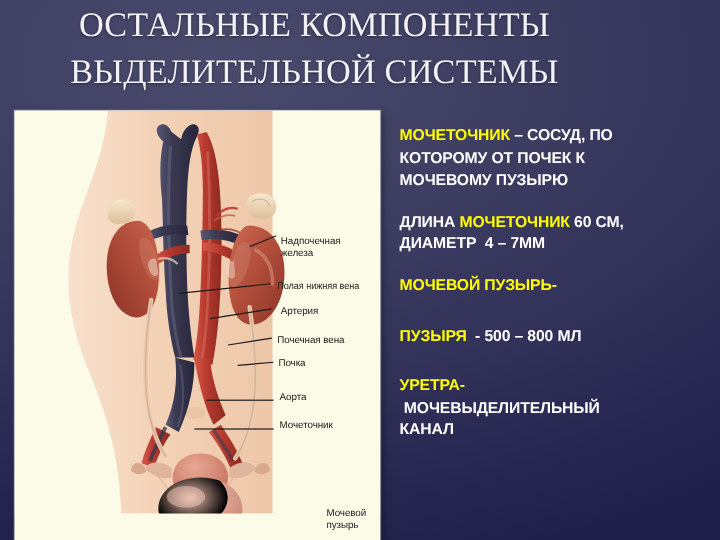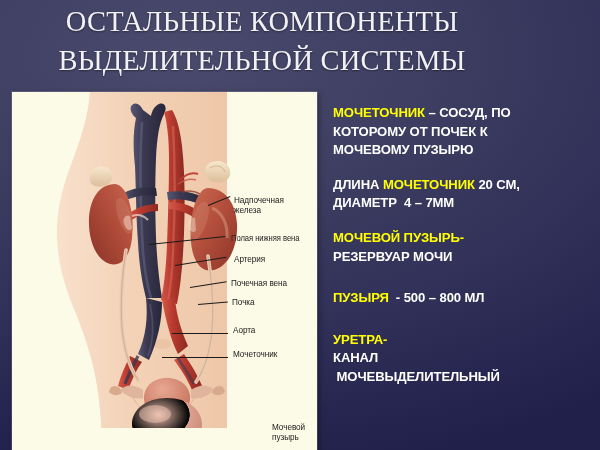--- a/index.html
+++ b/index.html
@@ -234,33 +234,32 @@
   </div>
 
   <div id="rtext">
       <div class="para">
         <span class="ln"><span class="hl">МОЧЕТОЧНИК</span><span> – СОСУД, ПО</span></span>
         <span class="ln"><span>КОТОРОМУ ОТ ПОЧЕК К</span></span>
         <span class="ln"><span>МОЧЕВОМУ ПУЗЫРЮ</span></span>
       </div>
       <div class="gap"></div>
       <div class="para">
-        <span class="ln"><span>ДЛИНА </span><span class="hl">МОЧЕТОЧНИК</span><span> 20 СМ,</span></span>
+        <span class="ln"><span>ДЛИНА </span><span class="hl">МОЧЕТОЧНИК</span><span> 60 СМ,</span></span>
         <span class="ln"><span>ДИАМЕТР  4 – 7ММ</span></span>
       </div>
       <div class="gap"></div>
       <div class="para">
         <span class="ln"><span class="hl">МОЧЕВОЙ ПУЗЫРЬ-</span></span>
-        <span class="ln"><span>РЕЗЕРВУАР МОЧИ</span></span>
       </div>
       <div class="gap-lg"></div>
       <div class="para">
         <span class="ln"><span class="hl">ПУЗЫРЯ</span><span>  - 500 – 800 МЛ</span></span>
       </div>
       <div class="gap-lg"></div>
       <div class="para">
         <span class="ln"><span class="hl">УРЕТРА-</span></span>
+        <span class="ln"><span> МОЧЕВЫДЕЛИТЕЛЬНЫЙ</span></span>
         <span class="ln"><span>КАНАЛ</span></span>
-        <span class="ln"><span> МОЧЕВЫДЕЛИТЕЛЬНЫЙ</span></span>
       </div>
     </div>
 
 </div>
 
 </body></html>

